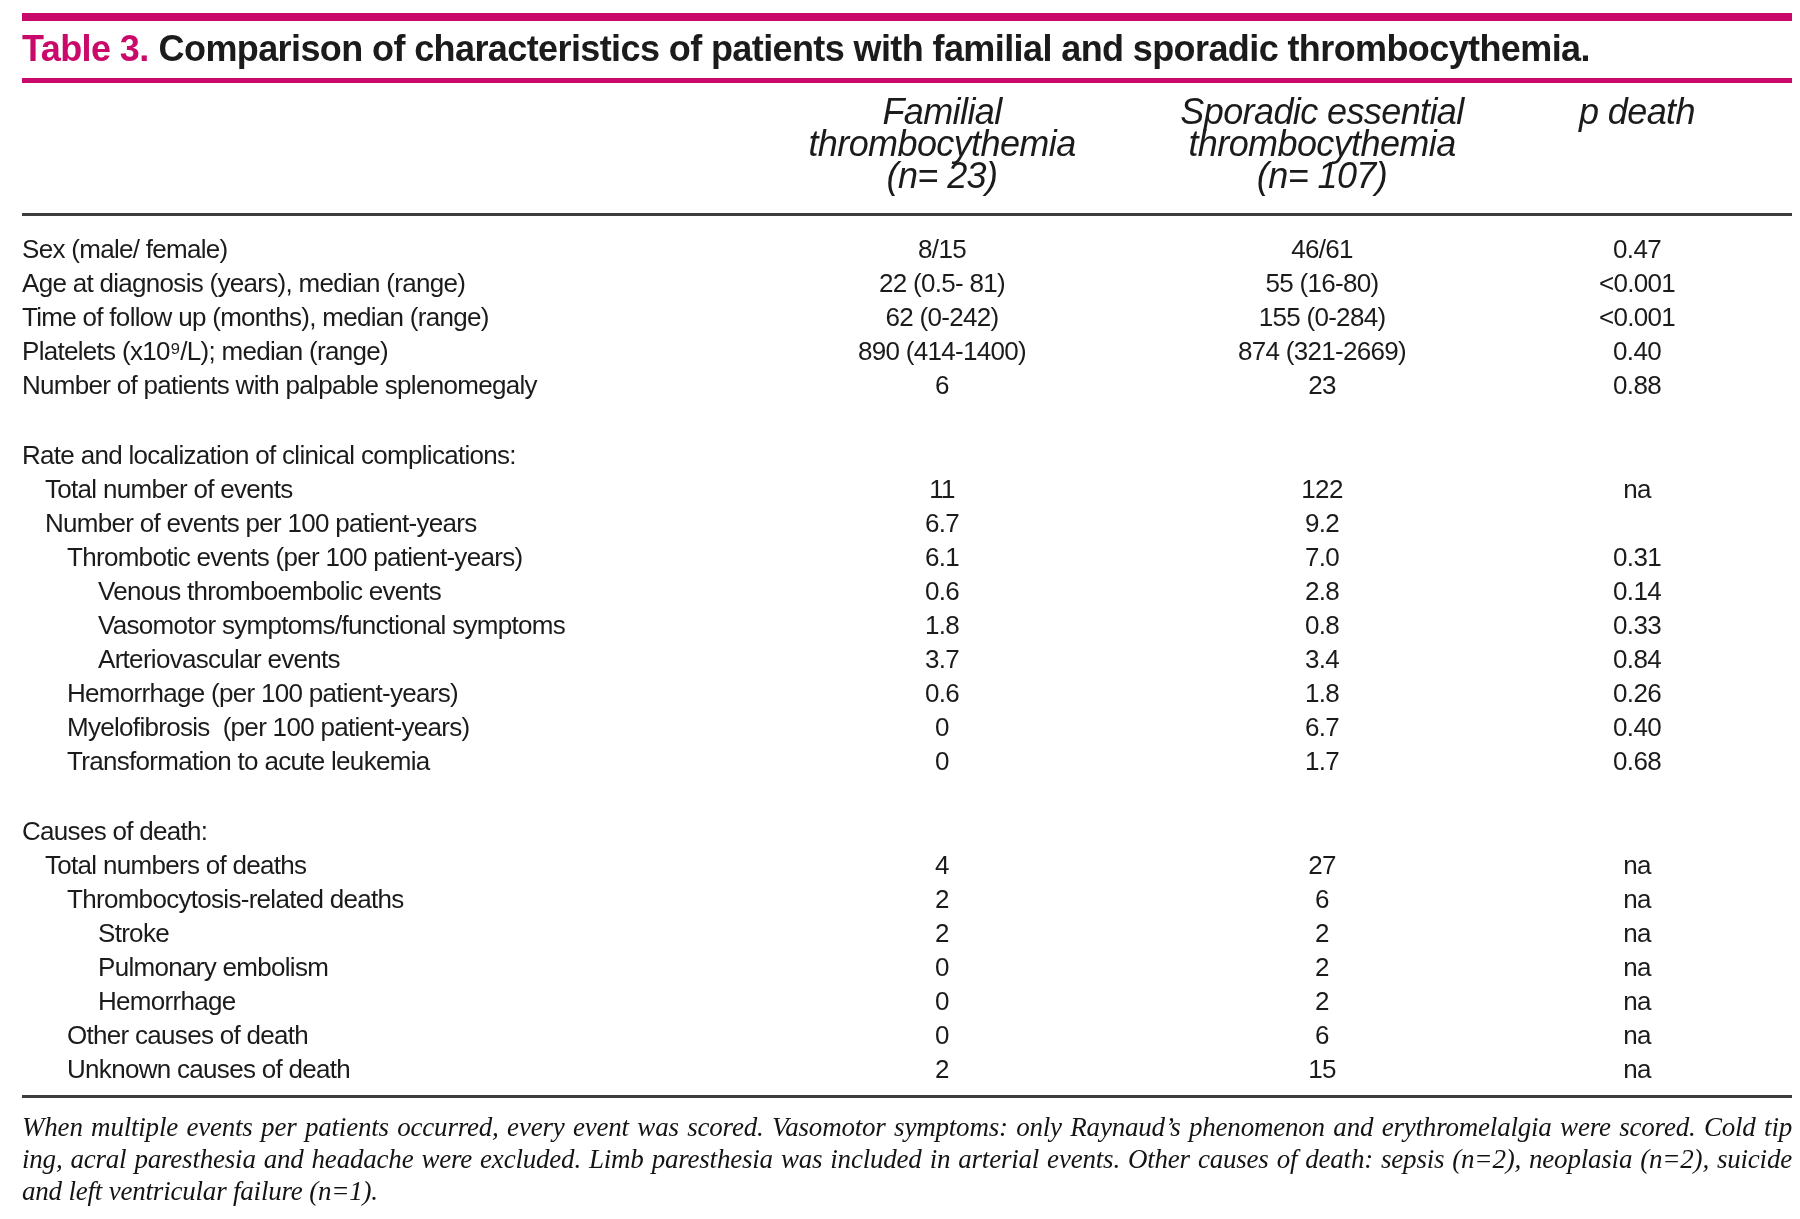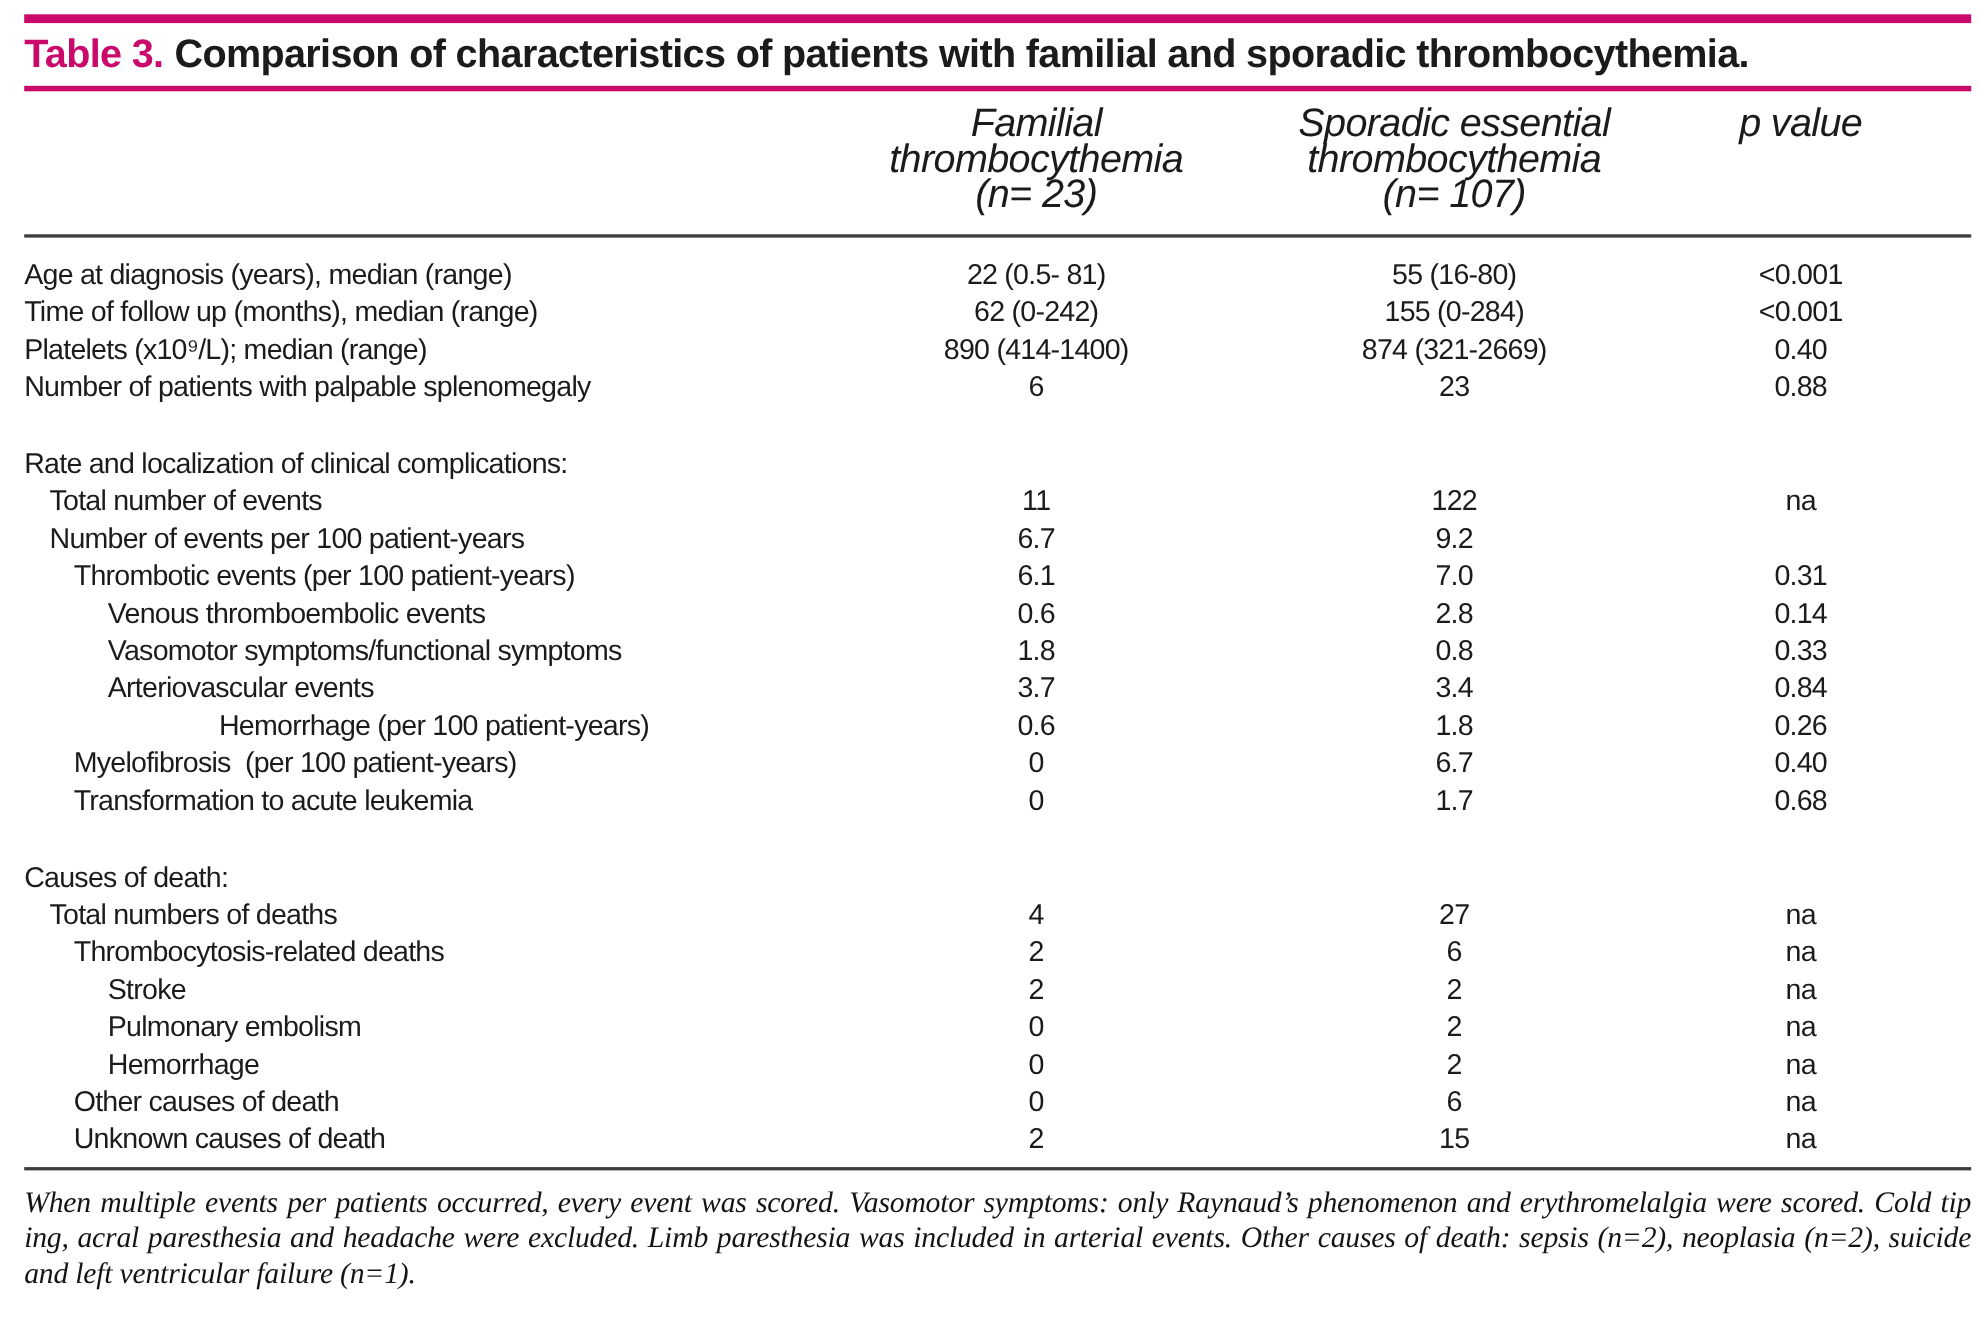--- a/index.html
+++ b/index.html
@@ -79,27 +79,33 @@
         <div>Familial</div>
         <div>thrombocythemia</div>
         <div>(n= 23)</div>
       </div>
       <div class="hcell">
         <div>Sporadic essential</div>
         <div>thrombocythemia</div>
         <div>(n= 107)</div>
       </div>
       <div class="hcell">
-        <div>p value</div>
+        <div>p death</div>
       </div>
     </div>
 
     <div class="rule-dark"></div>
 
     <div class="rows" id="rows">
+        <div class="grid row">
+    <div class="label" style="padding-left: 0px;">Sex (male/ female)</div>
+    <div class="val">8/15</div>
+    <div class="val">46/61</div>
+    <div class="val">0.47</div>
+  </div>
         <div class="grid row">
     <div class="label" style="padding-left: 0px;">Age at diagnosis (years), median (range)</div>
     <div class="val">22 (0.5- 81)</div>
     <div class="val">55 (16-80)</div>
     <div class="val">&lt;0.001</div>
   </div>
         <div class="grid row">
     <div class="label" style="padding-left: 0px;">Time of follow up (months), median (range)</div>
     <div class="val">62 (0-242)</div>
     <div class="val">155 (0-284)</div>
@@ -153,21 +159,21 @@
     <div class="val">0.8</div>
     <div class="val">0.33</div>
   </div>
         <div class="grid row">
     <div class="label" style="padding-left: 76px;">Arteriovascular events</div>
     <div class="val">3.7</div>
     <div class="val">3.4</div>
     <div class="val">0.84</div>
   </div>
         <div class="grid row">
-    <div class="label" style="padding-left: 45px; text-align: center;">Hemorrhage (per 100 patient-years)</div>
+    <div class="label" style="padding-left: 45px;">Hemorrhage (per 100 patient-years)</div>
     <div class="val">0.6</div>
     <div class="val">1.8</div>
     <div class="val">0.26</div>
   </div>
         <div class="grid row">
     <div class="label" style="padding-left: 45px;">Myelofibrosis  (per 100 patient-years)</div>
     <div class="val">0</div>
     <div class="val">6.7</div>
     <div class="val">0.40</div>
   </div>

